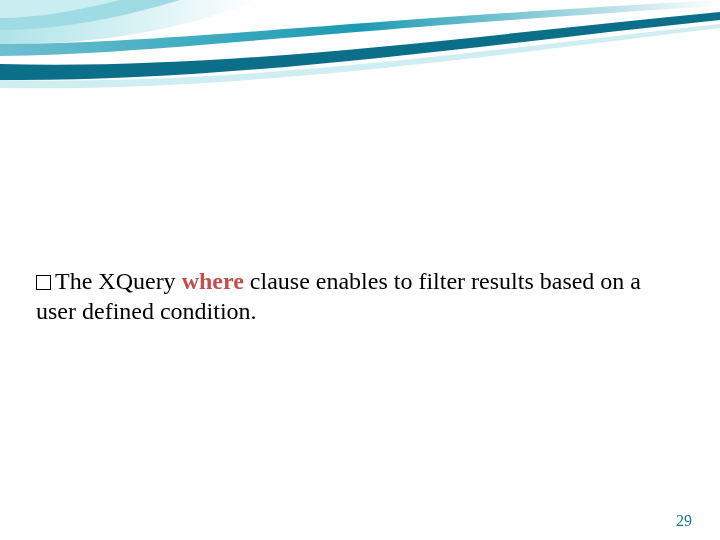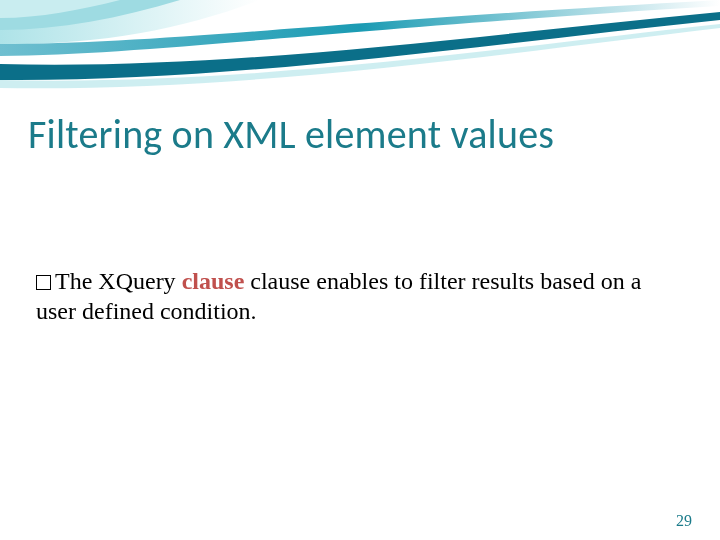--- a/index.html
+++ b/index.html
@@ -86,21 +86,20 @@
     <path d="M0,0 L260,0 C180,30 100,45 0,44 Z" fill="url(#lg1)"></path>
     <path d="M0,44 C160,44 320,22 720,0 L720,6 C320,30 160,54 0,56 Z" fill="url(#lg2)"></path>
     <path d="M0,56 C200,58 430,30 720,6 L720,14 C430,40 200,70 0,70 Z" fill="#ffffff" opacity="0.9"></path>
     <path d="M0,64 C230,70 470,36 720,12 L720,20 C470,46 230,82 0,80 Z" fill="#0b6f89"></path>
     <path d="M0,80 C250,86 500,48 720,24 L720,28 C500,54 250,92 0,88 Z" fill="#aee3e8" opacity="0.6"></path>
 
     <path d="M0,0 L180,0 C120,18 60,30 0,30 Z" fill="#9edbe2"></path>
     <path d="M0,0 L120,0 C80,10 40,18 0,18 Z" fill="#c9edf0"></path>
   </svg>
 
-  <h1 class="title">Filtering on XML element values</h1>
 
   <div class="body-text">
-    <span class="bullet-box"></span><span>The XQuery </span><span class="where">clause</span><span> clause enables  to filter results based on a user defined condition.</span>
+    <span class="bullet-box"></span><span>The XQuery </span><span class="where">where</span><span> clause enables  to filter results based on a user defined condition.</span>
   </div>
 
   <div class="page-num">29</div>
 
 </div>
 
 </body></html>

